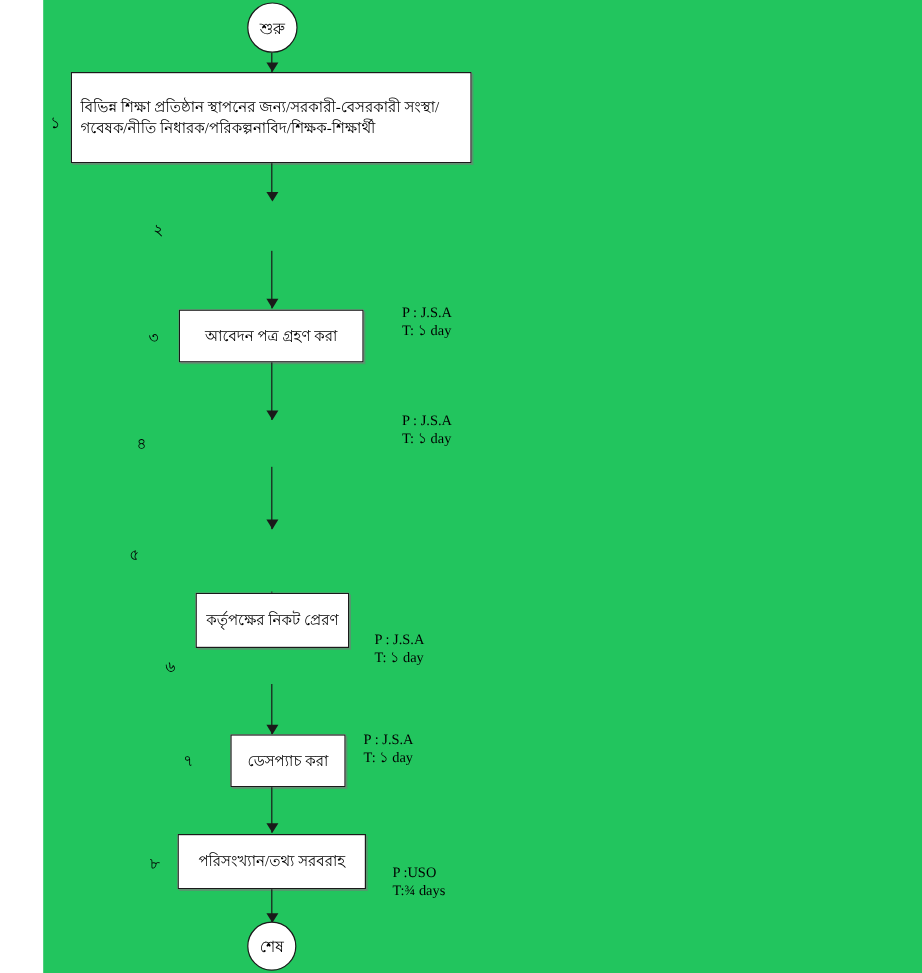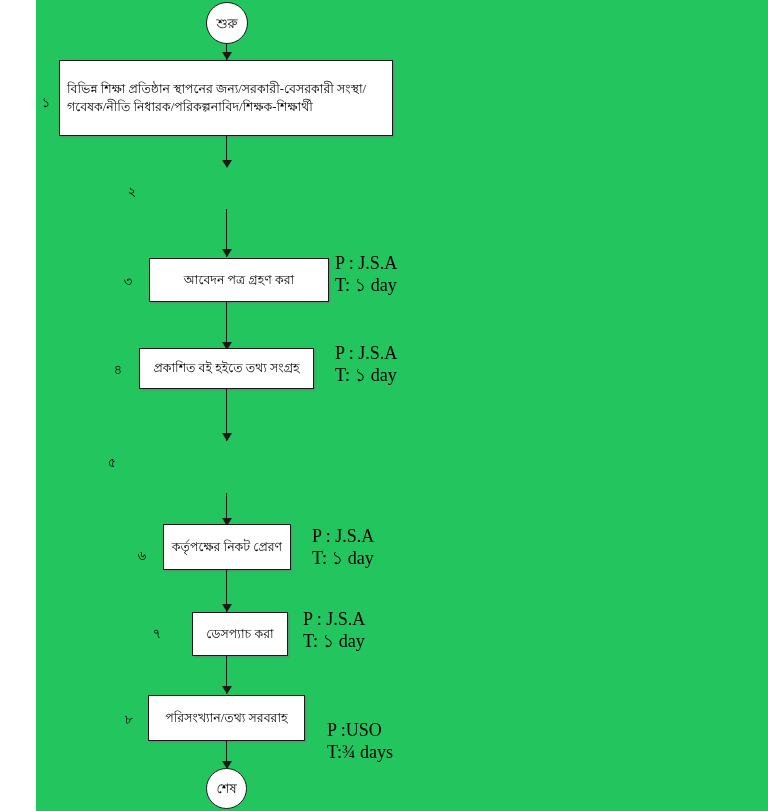--- a/index.html
+++ b/index.html
@@ -76,21 +76,21 @@
     position: absolute;
     font-size: 13px;
     line-height: 1;
     text-align: center;
     white-space: nowrap;
   }
 
   
   .annotation {
     position: absolute;
-    font-size: 18px;
+    font-size: 12px;
     line-height: 1.22;
     white-space: nowrap;
   }
   .annotation .ann-line {
     display: block;
   }
 </style>
 </head>
 <body>
 
@@ -110,50 +110,47 @@
 
   <div class="connector" style="left:190px; top:136px; height:30px;"></div>
   <div class="arrowhead" style="left:186px; top:160px;"></div>
 
   <span class="step-num" style="left:88px; top:185px; width:16px;">২</span>
 
   <div class="connector" style="left:190px; top:209px; height:48px;"></div>
   <div class="arrowhead" style="left:186px; top:249px;"></div>
 
   <span class="step-num" style="left:84px; top:275px; width:16px;">৩</span>
-  <div class="node" style="left:113px; top:258px; width:180px; height:44px;">
+  <div class="node" style="left:113px; top:258px; width:154px; height:44px;">
     <span class="node-text">আবেদন পত্র  গ্রহণ করা</span>
   </div>
   <div class="annotation" style="left:299px; top:253px;">
     <span class="ann-line">P : J.S.A</span>
     <span class="ann-line">T: ১ day</span>
   </div>
 
   <div class="connector" style="left:190px; top:302px; height:48px;"></div>
   <div class="arrowhead" style="left:186px; top:342px;"></div>
 
   <span class="step-num" style="left:74px; top:363px; width:16px;">৪</span>
-  <div class="node" style="left:103px; top:348px; width:175px; height:41px;">
-    <span class="node-text">প্রকাশিত বই হইতে তথ্য সংগ্রহ</span>
-  </div>
   <div class="annotation" style="left:299px; top:343px;">
     <span class="ann-line">P : J.S.A</span>
     <span class="ann-line">T: ১ day</span>
   </div>
 
   <div class="connector" style="left:190px; top:389px; height:52px;"></div>
   <div class="arrowhead" style="left:186px; top:433px;"></div>
 
   <span class="step-num" style="left:68px; top:456px; width:16px;">৫</span>
 
   <div class="connector" style="left:190px; top:493px; height:33px;"></div>
   <div class="arrowhead" style="left:186px; top:518px;"></div>
 
   <span class="step-num" style="left:98px; top:549px; width:16px;">৬</span>
-  <div class="node" style="left:127px; top:524px; width:128px; height:46px;">
+  <div class="node" style="left:127px; top:494px; width:128px; height:46px;">
     <span class="node-text">কর্তৃপক্ষের নিকট প্রেরণ</span>
   </div>
   <div class="annotation" style="left:276px; top:526px;">
     <span class="ann-line">P : J.S.A</span>
     <span class="ann-line">T: ১ day</span>
   </div>
 
   <div class="connector" style="left:190px; top:570px; height:42px;"></div>
   <div class="arrowhead" style="left:186px; top:604px;"></div>
 

